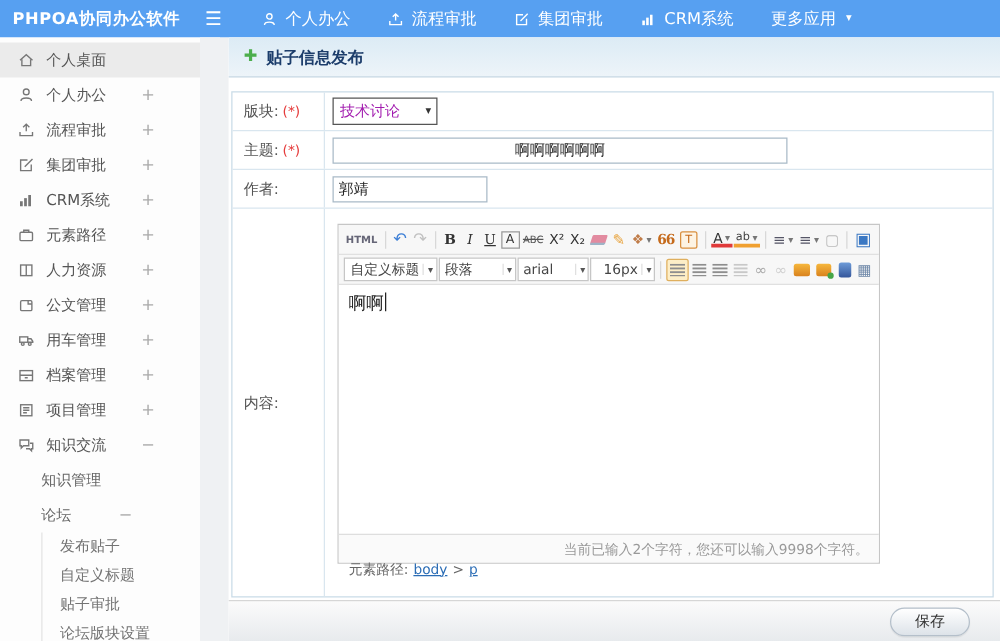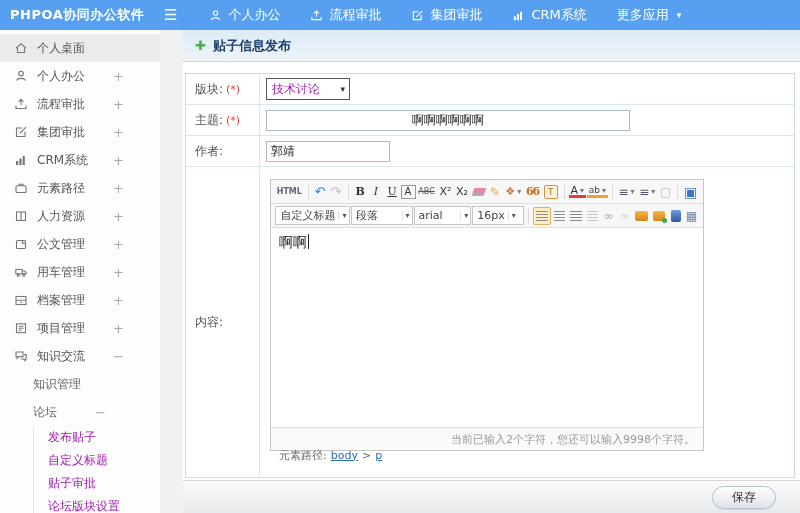--- a/index.html
+++ b/index.html
@@ -20,21 +20,21 @@
   .sidebar { position:absolute; top:30px; left:0; width:176px; bottom:0; background:#fdfdfd; padding-top:4px; overflow:hidden; }
   .s-item { height:28px; display:flex; align-items:center; padding:0 14px; color:#555; font-size:12px; cursor:pointer; }
   .s-item.active { background:#ebebeb; }
   .s-ico { width:14px; height:14px; margin-right:9px; display:inline-flex; align-items:center; justify-content:center; }
   .s-lbl { width:58px; white-space:nowrap; }
   .s-exp { color:#aaa; font-size:13px; margin-left:18px; }
   .s-item2 { height:28px; display:flex; align-items:center; padding-left:33px; color:#666; font-size:12px; cursor:pointer; }
   .s-item2 .s-lbl2 { width:56px; white-space:nowrap; }
   .s-item2 .s-exp { margin-left:6px; }
   .s-l3group { margin-left:33px; border-left:1px solid #e4e4e4; }
-  .s-item3 { height:23px; display:flex; align-items:center; padding-left:14px; color:#a21caf; font-size:12px; cursor:pointer; white-space:nowrap; }
+  .s-item3 { height:23px; display:flex; align-items:center; padding-left:14px; color:#737373; font-size:12px; cursor:pointer; white-space:nowrap; }
 
   
   .gutter { position:absolute; top:30px; left:160px; width:23px; bottom:0; background:#eff1f3; }
 
   
   .main { position:absolute; top:30px; left:183px; right:0; bottom:0; background:#fff; }
   .titlebar { height:32px; background:linear-gradient(#dcebf5,#edf4f9); border-bottom:1px solid #c3d5e2;
               display:flex; align-items:center; padding-left:12px; gap:7px; }
   .plus-ico { color:#4cae4c; font-size:13px; font-weight:bold; }
   .page-title { color:#1c3d6b; font-size:13px; font-weight:bold; }
@@ -90,21 +90,21 @@
   .tb-list { color:#556; font-size:12px; }
   .tb-newpage { color:#bbb; font-size:12px; }
   .tb-full { color:#3b78c3; font-size:14px; }
   .mini-sel { height:19px; border:1px solid #c6c6c6; background:#fff; display:inline-flex;
               align-items:center; font-size:11px; color:#444; padding:0 2px 0 4px; gap:3px;
               cursor:pointer; white-space:nowrap; }
   .mini-sel::after { content:"▾"; font-size:8px; color:#555; border-left:1px solid #e0e0e0; padding-left:3px; }
   .w-style { width:78px; justify-content:center; }
   .w-para { width:64px; justify-content:space-between; }
   .w-font { width:60px; justify-content:space-between; }
-  .w-size { width:54px; justify-content:flex-start; }
+  .w-size { width:54px; justify-content:flex-end; }
   .bars { width:12px; height:10px;
           background-image:linear-gradient(#8e8e8e 1.5px, rgba(0,0,0,0) 1.5px);
           background-size:12px 3px; background-repeat:repeat-y; }
   .tb.align-active { background:#fdeec7; border:1px solid #dfaf5e; border-radius:2px; }
   .bars-dim { opacity:.45; }
   .tb-link { color:#aaa; font-size:12px; }
   .chip { width:13px; height:10px; border-radius:2px; display:inline-block; }
   .chip-img { background:linear-gradient(#f6b73c,#d9821d); position:relative; }
   .chip-img2 { background:linear-gradient(#f6b73c,#d9821d); position:relative; }
   .chip-img2::after { content:""; position:absolute; right:-2px; bottom:-2px; width:5px; height:5px;

